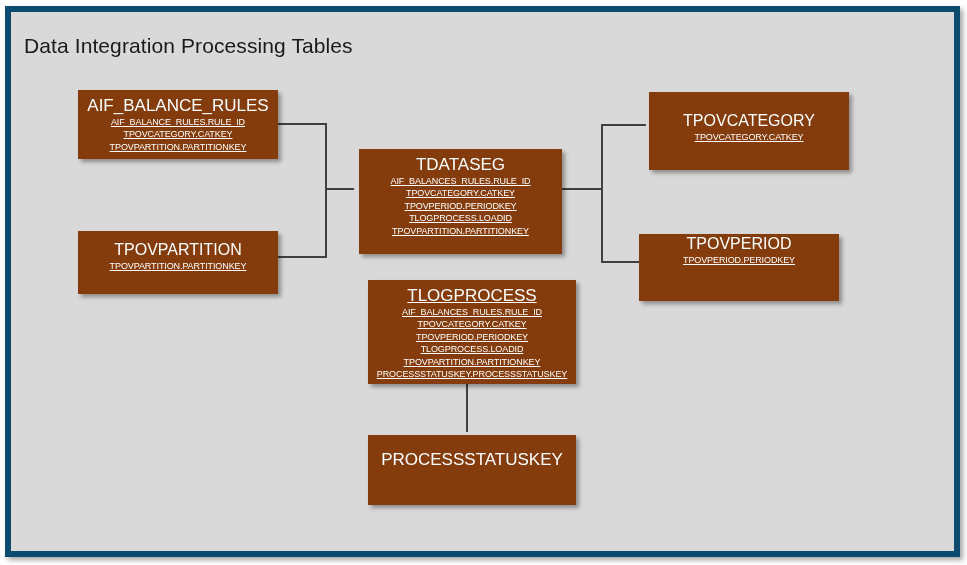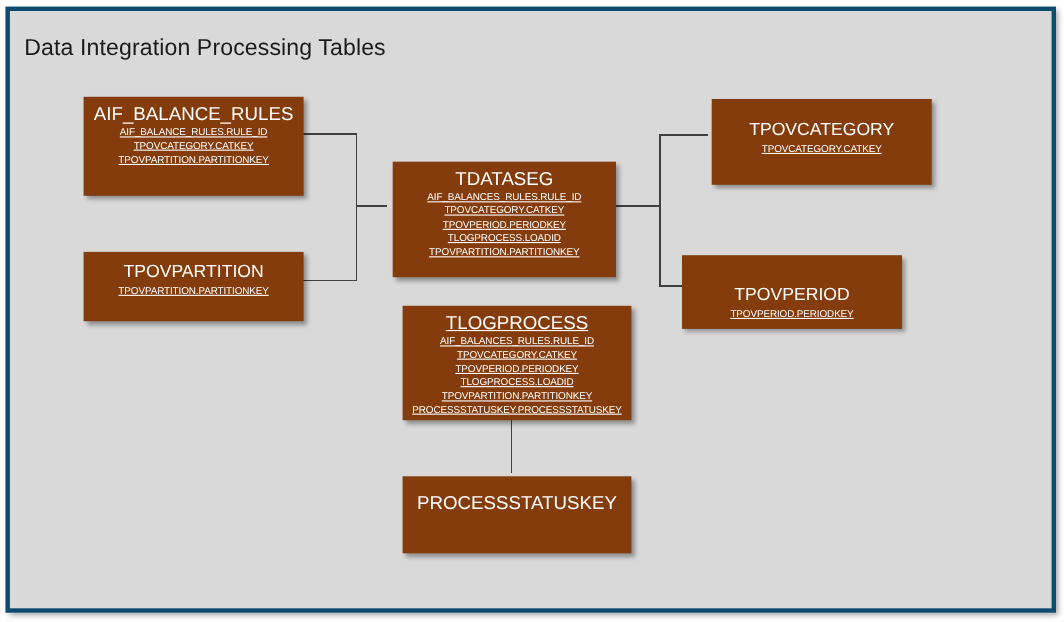--- a/index.html
+++ b/index.html
@@ -24,21 +24,21 @@
 
   
   #slide-frame {
     position: absolute;
     left: 5px;
     top: 6px;
     width: 955px;
     height: 551px;
     box-sizing: border-box;
     background: #d9d9d9;
-    border: 4px solid #0c4a6e;
+    border: 6px solid #0c4a6e;
     box-shadow: 3px 3px 5px rgba(0,0,0,0.35);
   }
 
   #slide-title {
     position: absolute;
     left: 13px;
     top: 22px;
     font-size: 21px;
     font-weight: 400;
     color: #1a1a1a;
@@ -82,21 +82,21 @@
     font-size: 9px;
     line-height: 12.5px;
     color: #ffffff;
     letter-spacing: -0.1px;
     white-space: nowrap;
     text-decoration: underline;
   }
 
   
   #box-aif-balance-rules {
-    left: 67px; top: 78px; width: 200px; height: 90px;
+    left: 67px; top: 78px; width: 200px; height: 69px;
     padding-top: 7px;
   }
   #box-aif-balance-rules .ent-title { font-size: 17px; }
 
   #box-tpovpartition {
     left: 67px; top: 219px; width: 200px; height: 63px;
     padding-top: 11px;
   }
   #box-tpovpartition .ent-title { font-size: 16px; }
 
@@ -119,22 +119,22 @@
   #box-tlogprocessstates .ent-title { font-size: 17px; }
   #box-tlogprocessstates .ent-field { font-size: 9.5px; }
 
   #box-tpovcategory {
     left: 638px; top: 80px; width: 200px; height: 78px;
     padding-top: 21px;
   }
   #box-tpovcategory .ent-title { font-size: 16px; }
 
   #box-tpovperiod {
-    left: 611px; top: 222px; width: 200px; height: 67px;
-    padding-top: 29px;
+    left: 628px; top: 222px; width: 200px; height: 67px;
+    padding-top: 2px;
   }
   #box-tpovperiod .ent-title { font-size: 16px; }
 </style>
 </head>
 <body>
 
 <div id="canvas">
   <div id="slide-frame">
 
     <div id="slide-title">Data Integration Processing Tables</div>

